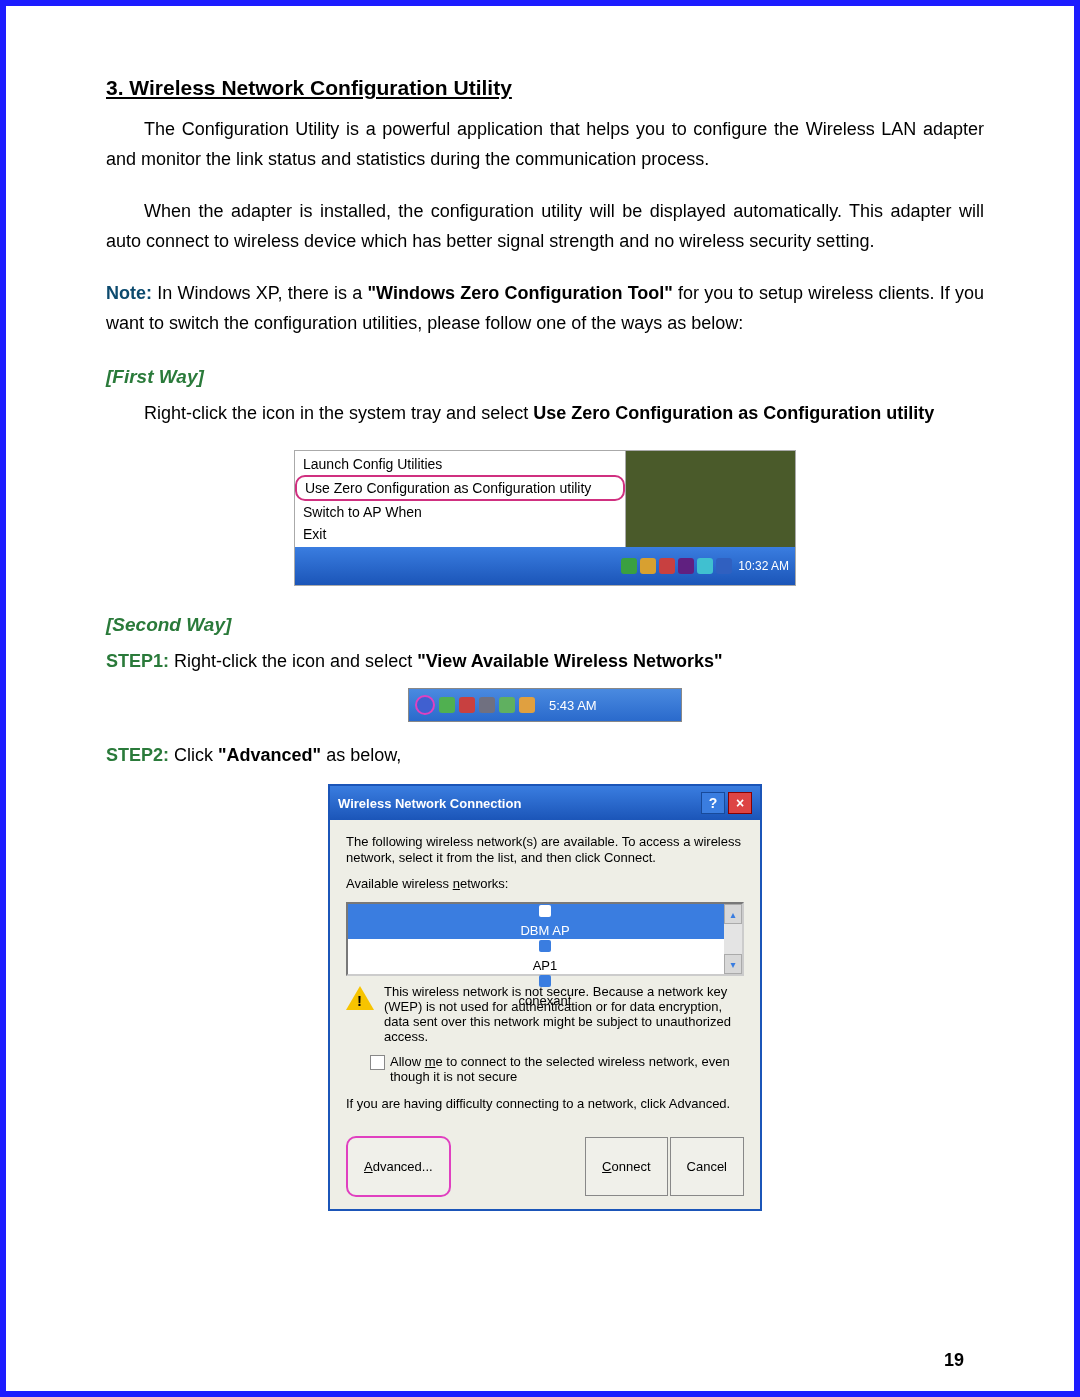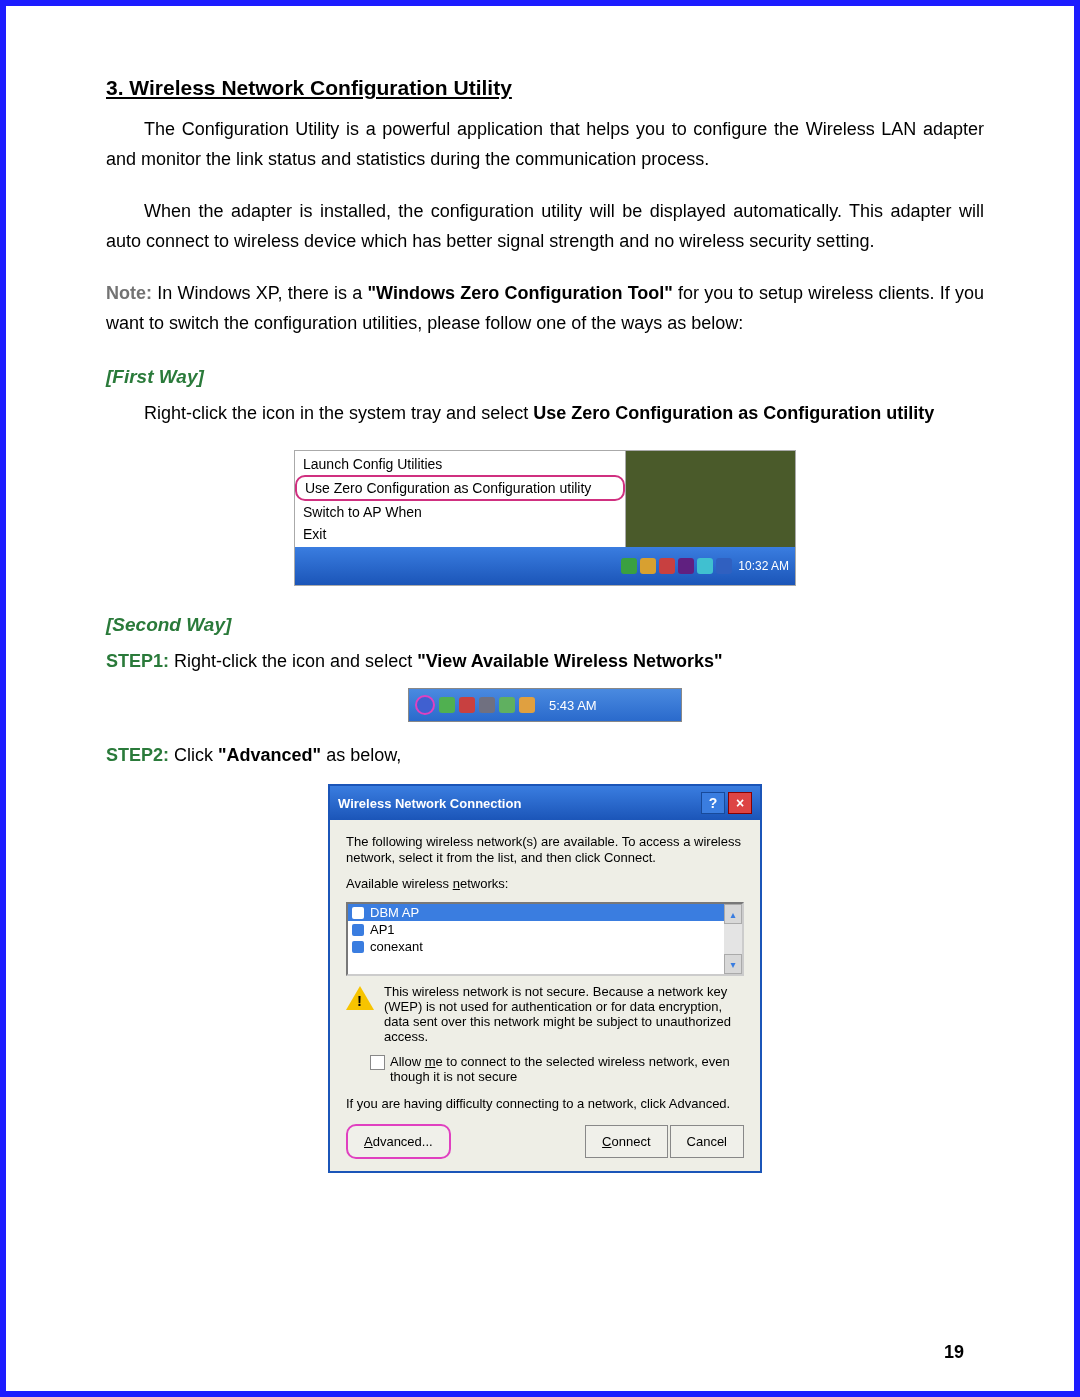--- a/index.html
+++ b/index.html
@@ -8,25 +8,25 @@
     width:1080px;height:1397px;
     border:6px solid #1c1cff;
     padding:70px 90px 30px 100px;
     font-family:Arial,Helvetica,sans-serif;
     color:#000;
     position:relative;
   }
   h2{font-size:21px;font-weight:bold;margin:0 0 14px 0;text-decoration:underline;}
   .para{font-size:18px;line-height:30px;text-align:justify;margin:0 0 22px 0;}
   .indent{text-indent:38px;}
-  .note{color:#737373;font-weight:bold;}
+  .note{color:#0c4a6e;font-weight:bold;}
   .bold{font-weight:bold;}
   .subhead{color:#2a7a3a;font-style:italic;font-weight:bold;font-size:19px;margin:28px 0 10px 0;}
   .step{color:#2a7a3a;font-weight:bold;}
-  .pagenum{position:absolute;bottom:28px;right:110px;font-size:18px;font-weight:bold;}
+  .pagenum{position:absolute;bottom:20px;right:110px;font-size:18px;font-weight:bold;}
 
   
   .ss1{width:500px;margin:18px auto 6px auto;border:1px solid #aaa;background:#fff;font-family:Tahoma,Arial,sans-serif;}
   .ss1-row{display:flex;align-items:stretch;}
   .menu{flex:0 0 330px;border-right:1px solid #aaa;background:#fff;padding:2px 0;}
   .menu-item{font-size:14px;padding:2px 8px;line-height:18px;}
   .menu-item.circled{border:2px solid #d03080;border-radius:10px;color:#000;}
   .grass{flex:1;background:#4a5a2a;}
   .taskbar{height:28px;background:linear-gradient(#3a7de0,#1b55b8);display:flex;align-items:center;justify-content:flex-end;padding:5px 6px;font-size:12px;color:#fff;}
   .tray-icons{display:flex;gap:3px;align-items:center;margin-right:6px;}
@@ -39,33 +39,33 @@
 
   
   .dlg{width:430px;margin:14px auto 0 auto;border:2px solid #1b55b8;background:#eeeee6;font-family:Tahoma,Arial,sans-serif;font-size:13px;}
   .dlg-title{background:linear-gradient(#3a7de0,#1b55b8);color:#fff;font-weight:bold;padding:6px 8px;display:flex;align-items:center;justify-content:space-between;}
   .dlg-title-btns{display:flex;gap:3px;}
   .dlg-btn-sq{width:22px;height:20px;background:#d44;border:1px solid #800;color:#fff;display:flex;align-items:center;justify-content:center;font-weight:bold;font-size:14px;}
   .dlg-btn-help{background:#3a7de0;border:1px solid #184a9a;}
   .dlg-body{padding:14px 16px 12px 16px;}
   .dlg-body p{margin:0 0 10px 0;line-height:16px;}
   .listbox{border:2px inset #ccc;background:#fff;height:70px;margin:4px 0 8px 0;position:relative;}
-  .li{display:flex;align-items:center;gap:6px;font-size:13px;padding:1px 4px;}
+  .li{display:flex;align-items:center;gap:6px;font-size:13px;padding:1px 4px;flex-direction:column;}
   .li.sel{background:#3a7de0;color:#fff;}
   .li-ico{width:12px;height:12px;background:#3a7de0;border-radius:2px;}
   .li.sel .li-ico{background:#fff;}
   .scroll{position:absolute;right:0;top:0;bottom:0;width:18px;background:#e4e4e4;display:flex;flex-direction:column;justify-content:space-between;}
   .scroll-btn{height:18px;background:#d8d8d8;border:1px solid #aaa;color:#3a7de0;font-size:10px;display:flex;align-items:center;justify-content:center;}
   .warnrow{display:flex;gap:10px;align-items:flex-start;margin:4px 0 10px 0;}
   .warnicon{width:0;height:0;border-left:14px solid transparent;border-right:14px solid transparent;border-bottom:24px solid #f7c400;position:relative;flex-shrink:0;margin-top:2px;}
   .warnicon::after{content:"!";position:absolute;left:-3px;top:6px;font-weight:bold;color:#000;font-size:15px;}
   .chkrow{display:flex;align-items:flex-start;gap:5px;margin-left:24px;margin-bottom:12px;}
   .chk{width:13px;height:13px;border:1px solid #888;background:#fff;margin-top:1px;flex-shrink:0;}
   .btnrow{display:flex;justify-content:space-between;align-items:center;margin-top:12px;}
-  .winbtn{border:1px solid #888;background:#f0f0ea;padding:8px 16px;font-size:13px;font-family:Tahoma,Arial,sans-serif;}
+  .winbtn{border:1px solid #888;background:#f0f0ea;padding:21px 16px;font-size:13px;font-family:Tahoma,Arial,sans-serif;margin-top:12px;}
   .winbtn.circled{border:2px solid #e040c0;border-radius:10px;}
   .btngrp{display:flex;gap:2px;}
   .underline{text-decoration:underline;}
 </style>
 </head>
 <body>
 
 <div class="page">
   <h2>3. Wireless Network Configuration Utility</h2>
 

